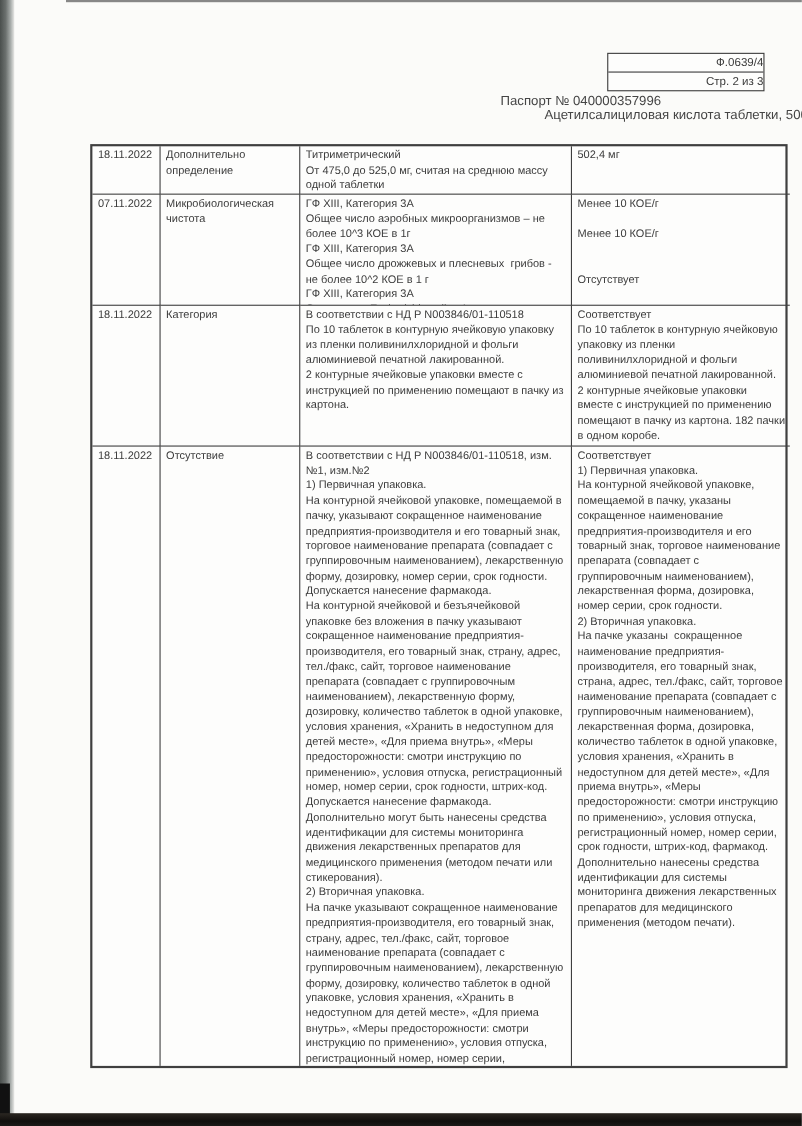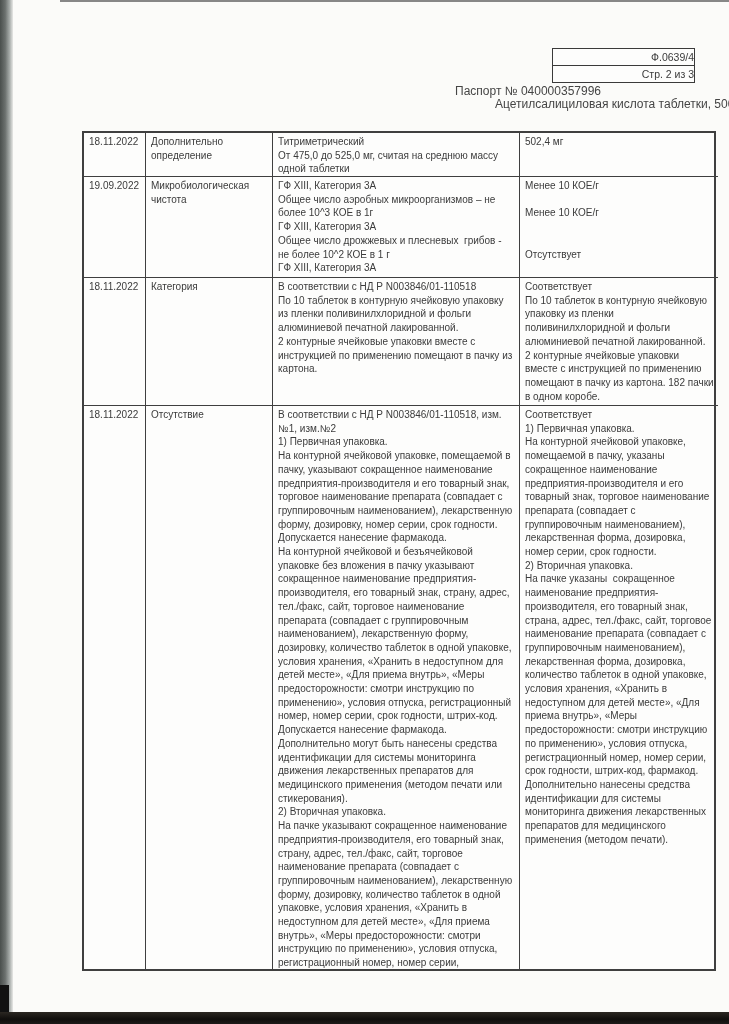--- a/index.html
+++ b/index.html
@@ -58,21 +58,21 @@
 <div class="hdr hdr-3">Серия: 5901122</div>
 
 <div class="tbl">
 
   <div class="cell r1">18.11.2022</div>
   <div class="cell r1">Дополнительно определение</div>
   <div class="cell r1 pre">Титриметрический
 От 475,0 до 525,0 мг, считая на среднюю массу одной таблетки</div>
   <div class="cell r1 pre last-col">502,4 мг</div>
 
-  <div class="cell r2">19.09.2022</div>
+  <div class="cell r2">07.11.2022</div>
   <div class="cell r2">Микробиологическая чистота</div>
   <div class="cell r2 pre">ГФ XIII, Категория 3А
 Общее число аэробных микроорганизмов – не более 10^3 КОЕ в 1г
 ГФ XIII, Категория 3А
 Общее число дрожжевых и плесневых  грибов - не более 10^2 КОЕ в 1 г
 ГФ XIII, Категория 3А
 Отсутствие  Escherichia coli  в 1 г</div>
   <div class="cell r2 pre last-col">Менее 10 КОЕ/г
 
 Менее 10 КОЕ/г

